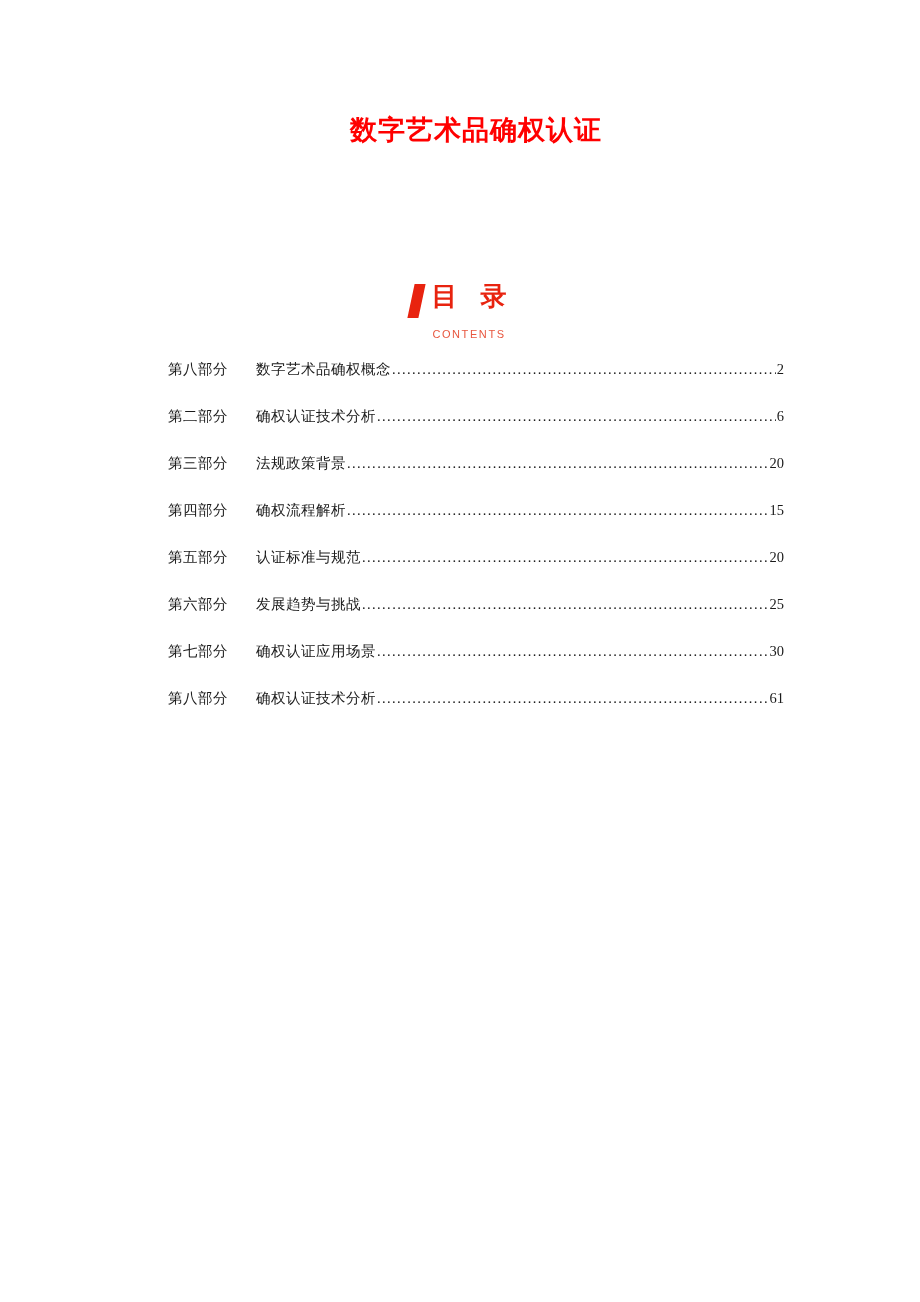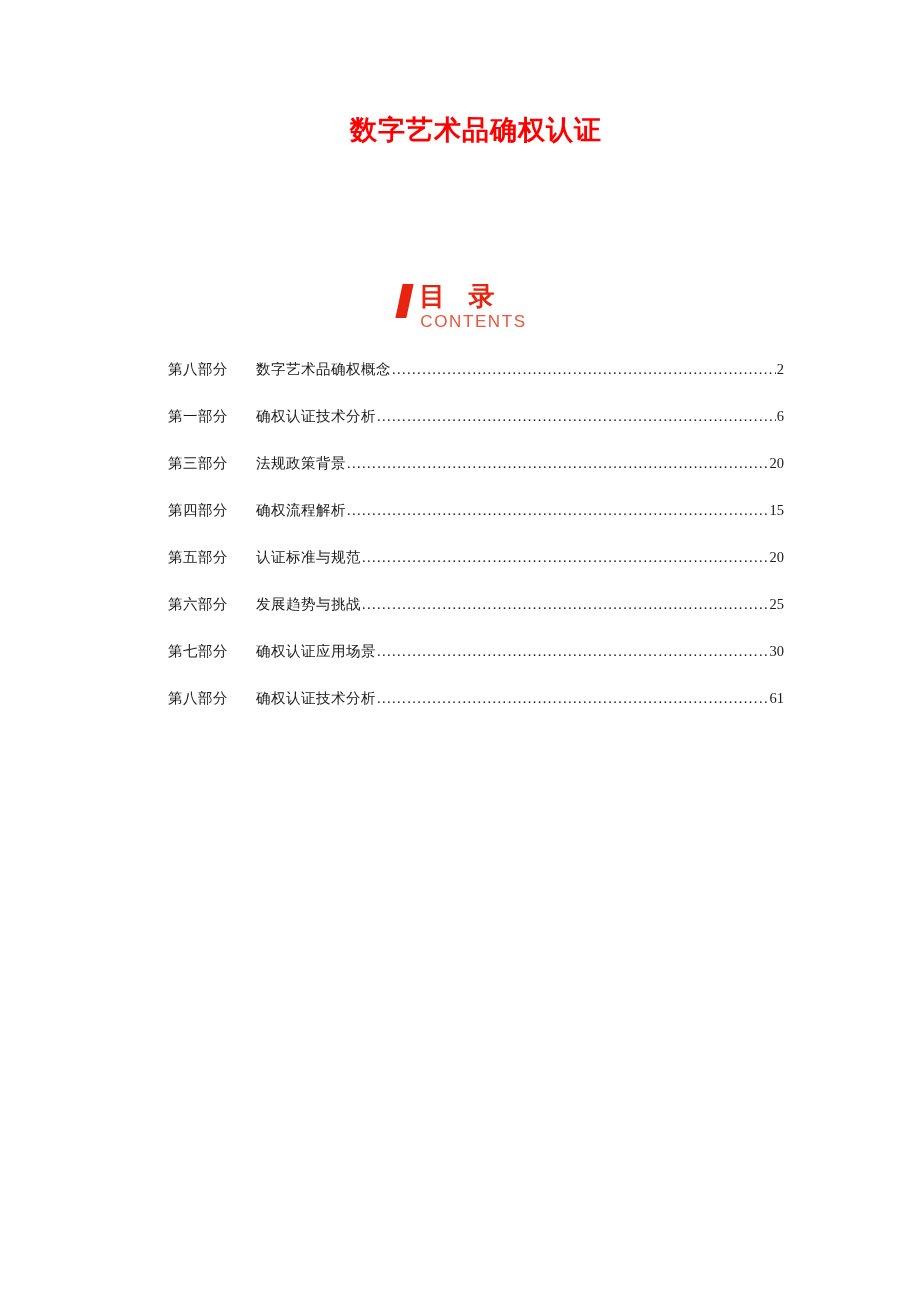--- a/index.html
+++ b/index.html
@@ -59,26 +59,26 @@
     font-weight: bold;
     font-size: 26px;
     color: #e8230f;
     letter-spacing: 8px;
     line-height: 28px;
     display: block;
     text-align: left;
   }
   .toc-en {
     font-family: "Liberation Sans", "DejaVu Sans", sans-serif;
-    font-size: 17px;
+    font-size: 11px;
     color: #e8573f;
     letter-spacing: 1.6px;
     display: block;
     text-align: left;
-    margin-top: 2px;
+    margin-top: 18px;
     margin-left: 1px;
   }
   .toc-list {
     position: absolute;
     top: 360px;
     left: 168px;
     width: 616px;
   }
   .toc-row {
     display: flex;
@@ -142,21 +142,21 @@
   <div class="toc-list">
 
     <div class="toc-row">
       <span class="toc-part">第八部分</span>
       <span class="toc-name">数字艺术品确权概念</span>
       <span class="toc-dots">................................................................................................................................</span>
       <span class="toc-page">2</span>
     </div>
 
     <div class="toc-row">
-      <span class="toc-part">第一部分</span>
+      <span class="toc-part">第二部分</span>
       <span class="toc-name">确权认证技术分析</span>
       <span class="toc-dots">................................................................................................................................</span>
       <span class="toc-page">6</span>
     </div>
 
     <div class="toc-row">
       <span class="toc-part">第三部分</span>
       <span class="toc-name">法规政策背景</span>
       <span class="toc-dots">................................................................................................................................</span>
       <span class="toc-page">20</span>

